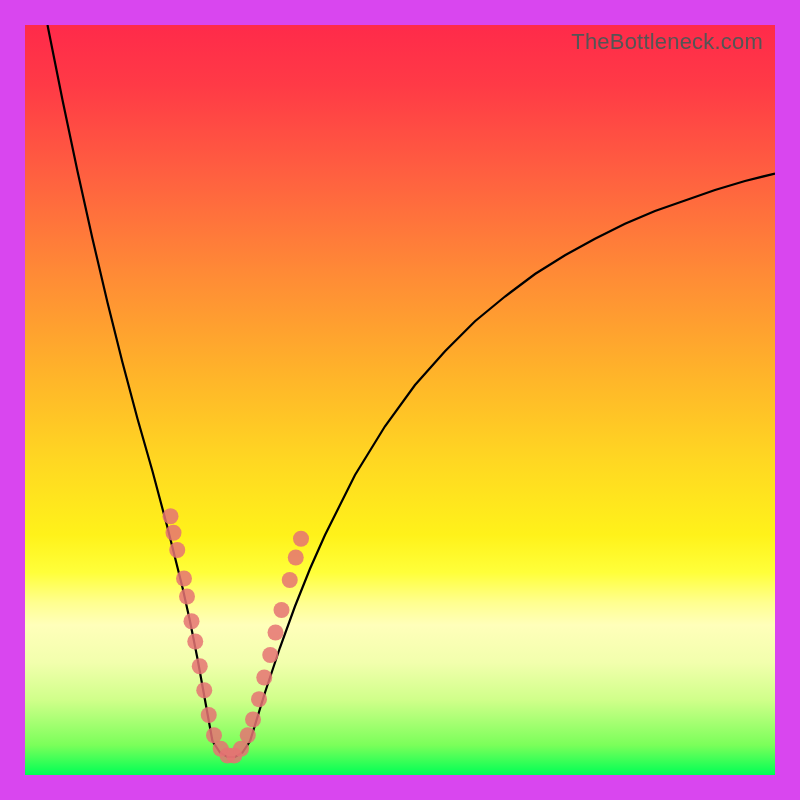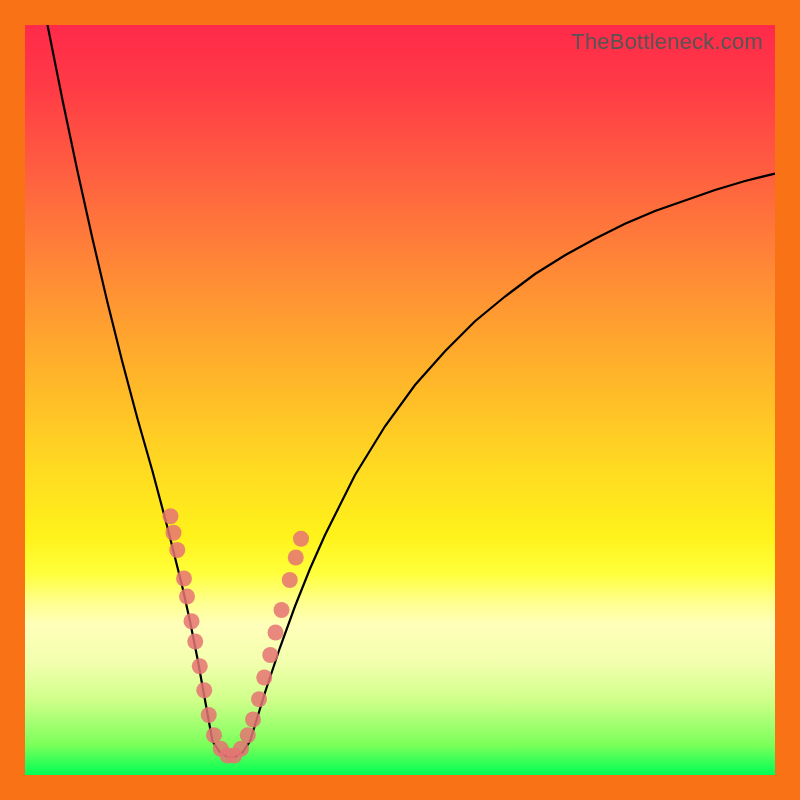--- a/index.html
+++ b/index.html
@@ -7,21 +7,21 @@
     padding: 0;
     width: 800px;
     height: 800px;
     overflow: hidden;
     font-family: Arial, Helvetica, sans-serif;
   }
   .chart-container {
     position: relative;
     width: 800px;
     height: 800px;
-    background: #f97316;
+    background: #d946ef;
   }
   .inner-plot {
     position: absolute;
     left: 25px;
     top: 25px;
     width: 750px;
     height: 750px;
     background: linear-gradient(to bottom,
       #ff2a4a 0%,
       #ff3a46 8%,

